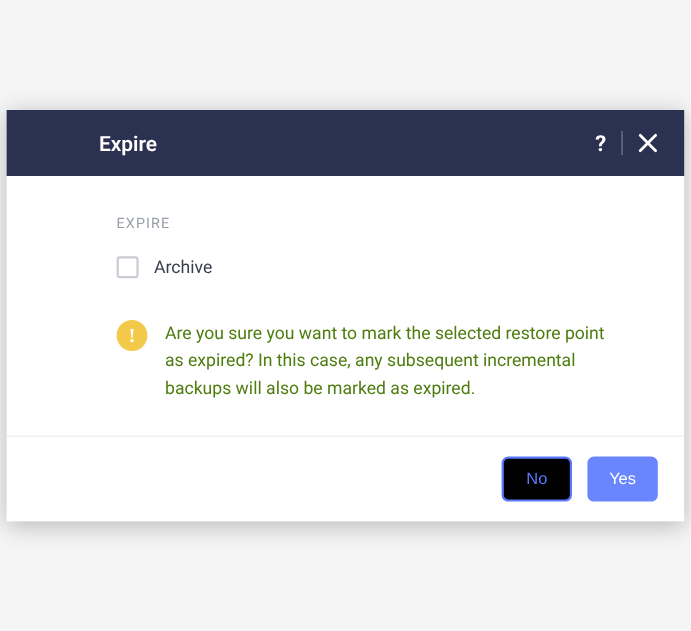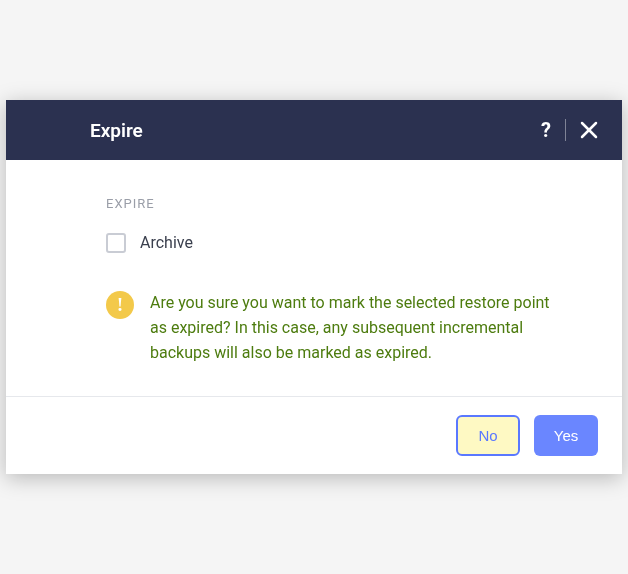--- a/index.html
+++ b/index.html
@@ -128,21 +128,21 @@
     min-width: 64px;
     padding: 10px 18px;
     border-radius: 6px;
     font-size: 15px;
     font-weight: 500;
     cursor: pointer;
     border: none;
     text-align: center;
   }
   .btn-no {
-    background: #fef9c3;
+    background: #000000;
     color: #5a78ff;
     border: 2px solid #5a78ff;
   }
   .btn-yes {
     background: #6a86ff;
     color: #fff;
   }
 </style>
 </head>
 <body>

